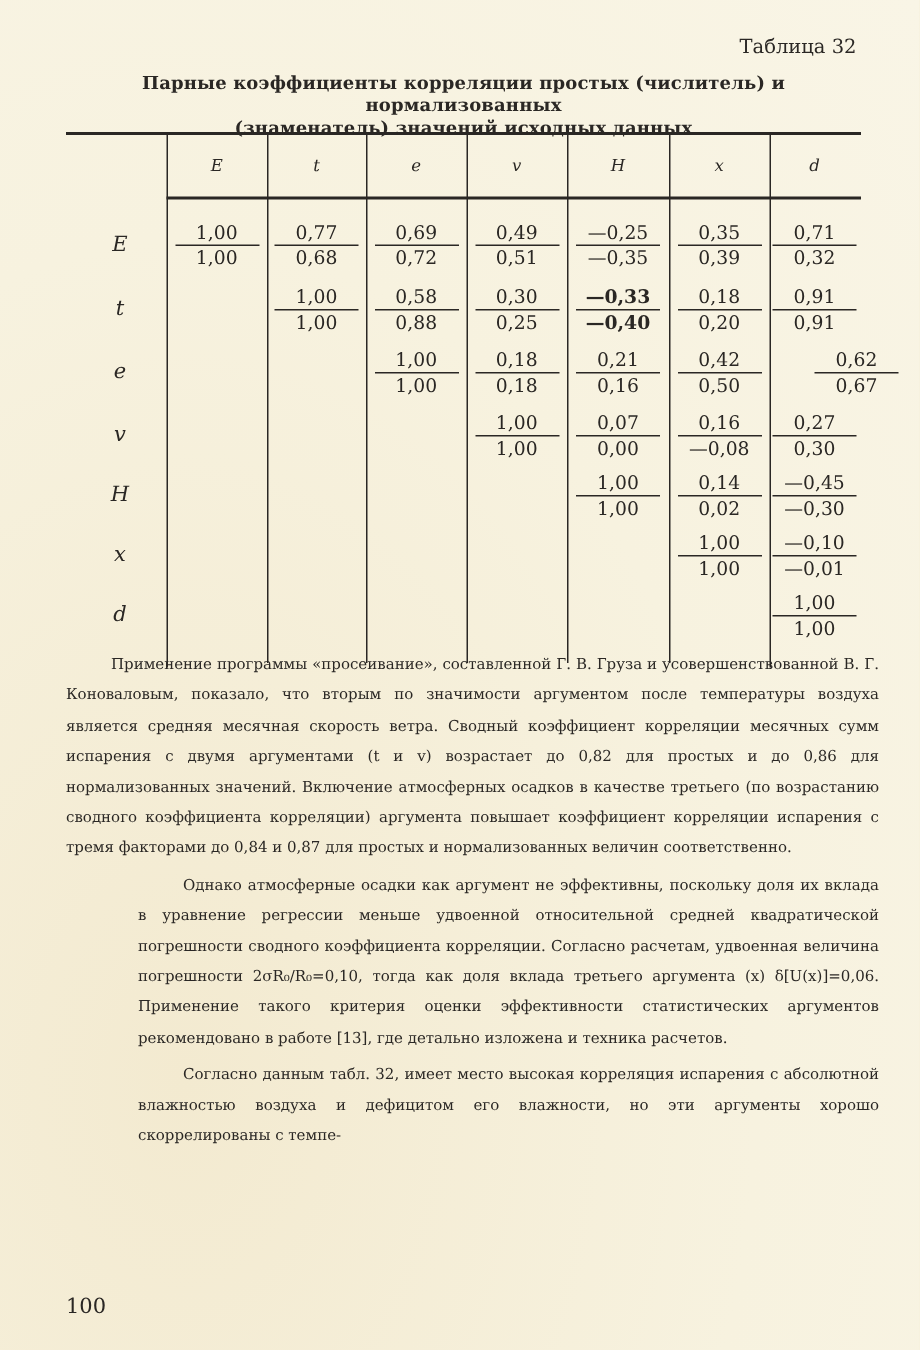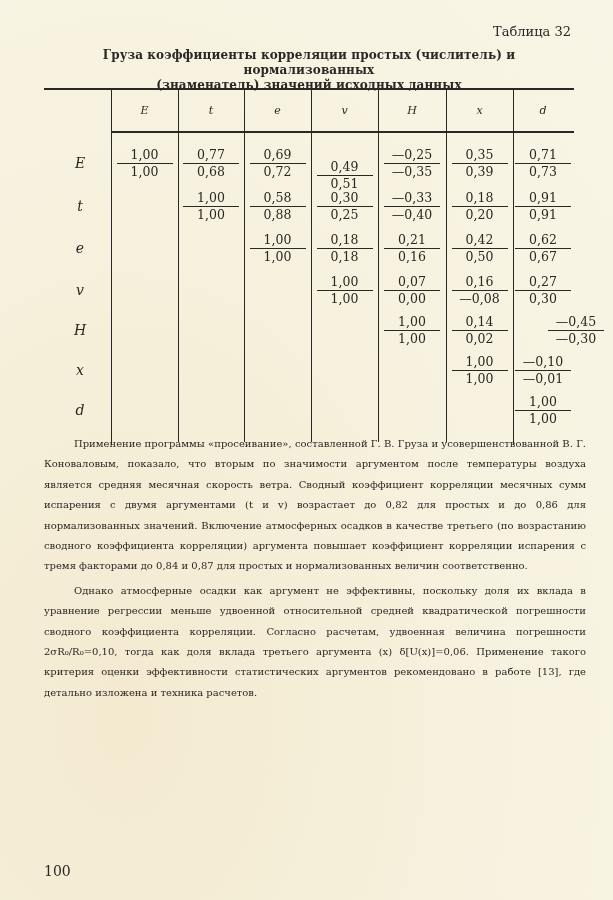--- a/index.html
+++ b/index.html
@@ -20,30 +20,30 @@
   .vline { position:absolute; width:1px; background:#2a2724; }
   .hcell { position:absolute; top:90px; height:41px; display:flex; align-items:center; justify-content:center;
     font-style:italic; font-size:11px; }
   .rowlabel { position:absolute; left:60px; width:40px; text-align:center; font-style:italic; font-size:14px; }
   .frac { position:absolute; width:56px; text-align:center; font-size:12.5px; line-height:16px; }
   .frac .num { display:block; border-bottom:1px solid #2a2724; padding:0 2px; }
   .frac .den { display:block; }
   .body-text { position:absolute; left:44px; top:434px; width:542px; font-size:10px; line-height:20.4px;
     text-align:justify; }
   .body-text p { margin:0; text-indent:30px; }
-  .body-text p + p { margin-top:4px; }
+  .body-text p + p { margin-top:4px;margin-left:48px; }
   .page-no { position:absolute; left:44px; top:863px; font-size:14px; }
 </style>
 </head>
 <body>
 
 <div class="page">
   <div class="table-no">Таблица 32</div>
   <div class="caption">
-    <div>Груза коэффициенты корреляции простых (числитель) и нормализованных</div>
+    <div>Парные коэффициенты корреляции простых (числитель) и нормализованных</div>
     <div>(знаменатель) значений исходных данных</div>
   </div>
 
   <div class="rule-top"></div>
   <div class="hdr-rule"></div>
 
   <div id="tbl">
       <div class="vline" style="left: 111px; top: 90px; height: 355px;"></div>
       <div class="vline" style="left: 178px; top: 90px; height: 352px;"></div>
       <div class="vline" style="left: 244px; top: 90px; height: 352px;"></div>
@@ -64,50 +64,50 @@
         <span class="den">1,00</span>
       </div>
       <div class="frac" style="left: 183px; top: 147px;">
         <span class="num">0,77</span>
         <span class="den">0,68</span>
       </div>
       <div class="frac" style="left: 249.5px; top: 147px;">
         <span class="num">0,69</span>
         <span class="den">0,72</span>
       </div>
-      <div class="frac" style="left: 316.5px; top: 147px; margin-top: 12px;">
+      <div class="frac" style="left: 316.5px; top: 147px;">
         <span class="num">0,49</span>
         <span class="den">0,51</span>
       </div>
       <div class="frac" style="left: 384px; top: 147px;">
         <span class="num">—0,25</span>
         <span class="den">—0,35</span>
       </div>
       <div class="frac" style="left: 451.5px; top: 147px;">
         <span class="num">0,35</span>
         <span class="den">0,39</span>
       </div>
       <div class="frac" style="left: 515px; top: 147px;">
         <span class="num">0,71</span>
-        <span class="den">0,73</span>
+        <span class="den">0,32</span>
       </div>
       <div class="rowlabel" style="top: 198px;">t</div>
       <div class="frac" style="left: 183px; top: 190px;">
         <span class="num">1,00</span>
         <span class="den">1,00</span>
       </div>
       <div class="frac" style="left: 249.5px; top: 190px;">
         <span class="num">0,58</span>
         <span class="den">0,88</span>
       </div>
       <div class="frac" style="left: 316.5px; top: 190px;">
         <span class="num">0,30</span>
         <span class="den">0,25</span>
       </div>
-      <div class="frac" style="left: 384px; top: 190px;">
+      <div class="frac" style="left: 384px; top: 190px; font-weight: bold;">
         <span class="num">—0,33</span>
         <span class="den">—0,40</span>
       </div>
       <div class="frac" style="left: 451.5px; top: 190px;">
         <span class="num">0,18</span>
         <span class="den">0,20</span>
       </div>
       <div class="frac" style="left: 515px; top: 190px;">
         <span class="num">0,91</span>
         <span class="den">0,91</span>
@@ -122,21 +122,21 @@
         <span class="den">0,18</span>
       </div>
       <div class="frac" style="left: 384px; top: 232px; text-align: center;">
         <span class="num">0,21</span>
         <span class="den">0,16</span>
       </div>
       <div class="frac" style="left: 451.5px; top: 232px;">
         <span class="num">0,42</span>
         <span class="den">0,50</span>
       </div>
-      <div class="frac" style="left: 515px; top: 232px;">
+      <div class="frac" style="left: 515px; top: 232px; padding-left: 28px;">
         <span class="num">0,62</span>
         <span class="den">0,67</span>
       </div>
       <div class="rowlabel" style="top: 282px;">v</div>
       <div class="frac" style="left: 316.5px; top: 274px;">
         <span class="num">1,00</span>
         <span class="den">1,00</span>
       </div>
       <div class="frac" style="left: 384px; top: 274px;">
         <span class="num">0,07</span>
@@ -152,21 +152,21 @@
       </div>
       <div class="rowlabel" style="top: 322px;">H</div>
       <div class="frac" style="left: 384px; top: 314px;">
         <span class="num">1,00</span>
         <span class="den">1,00</span>
       </div>
       <div class="frac" style="left: 451.5px; top: 314px;">
         <span class="num">0,14</span>
         <span class="den">0,02</span>
       </div>
-      <div class="frac" style="left: 515px; top: 314px; padding-left: 33px;">
+      <div class="frac" style="left: 515px; top: 314px;">
         <span class="num">—0,45</span>
         <span class="den">—0,30</span>
       </div>
       <div class="rowlabel" style="top: 362px;">x</div>
       <div class="frac" style="left: 451.5px; top: 354px;">
         <span class="num">1,00</span>
         <span class="den">1,00</span>
       </div>
       <div class="frac" style="left: 515px; top: 354px;">
         <span class="num">—0,10</span>
@@ -175,16 +175,17 @@
       <div class="rowlabel" style="top: 402px;">d</div>
       <div class="frac" style="left: 515px; top: 394px;">
         <span class="num">1,00</span>
         <span class="den">1,00</span>
       </div>
     </div>
 
   <div class="body-text">
     <p>Применение программы «просеивание», составленной Г. В. Груза и усовершенствованной В. Г. Коноваловым, показало, что вторым по значимости аргументом после температуры воздуха является средняя месячная скорость ветра. Сводный коэффициент корреляции месячных сумм испарения с двумя аргументами (t и v) возрастает до 0,82 для простых и до 0,86 для нормализованных значений. Включение атмосферных осадков в качестве третьего (по возрастанию сводного коэффициента корреляции) аргумента повышает коэффициент корреляции испарения с тремя факторами до 0,84 и 0,87 для простых и нормализованных величин соответственно.</p>
     <p>Однако атмосферные осадки как аргумент не эффективны, поскольку доля их вклада в уравнение регрессии меньше удвоенной относительной средней квадратической погрешности сводного коэффициента корреляции. Согласно расчетам, удвоенная величина погрешности 2σR₀/R₀=0,10, тогда как доля вклада третьего аргумента (x) δ[U(x)]=0,06. Применение такого критерия оценки эффективности статистических аргументов рекомендовано в работе [13], где детально изложена и техника расчетов.</p>
+    <p>Согласно данным табл. 32, имеет место высокая корреляция испарения с абсолютной влажностью воздуха и дефицитом его влажности, но эти аргументы хорошо скоррелированы с темпе-</p>
   </div>
 
   <div class="page-no">100</div>
 </div>
 
 </body></html>

